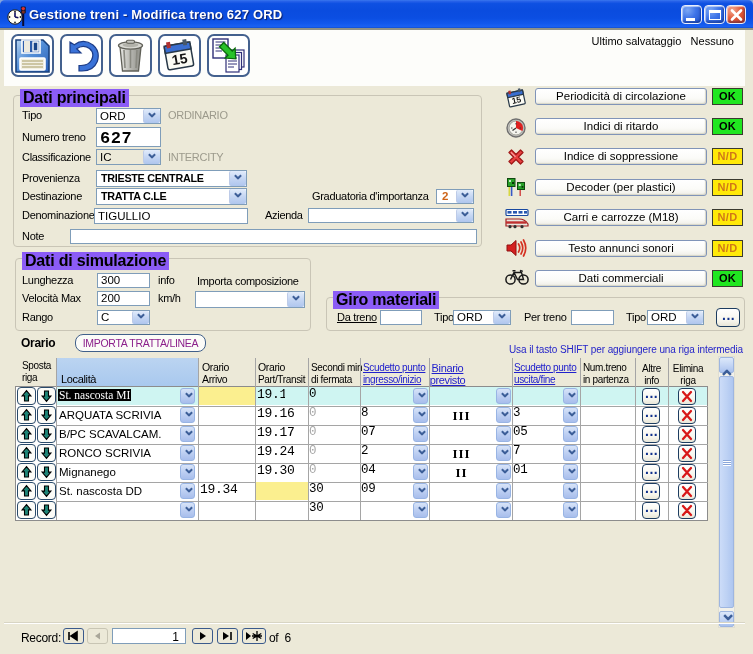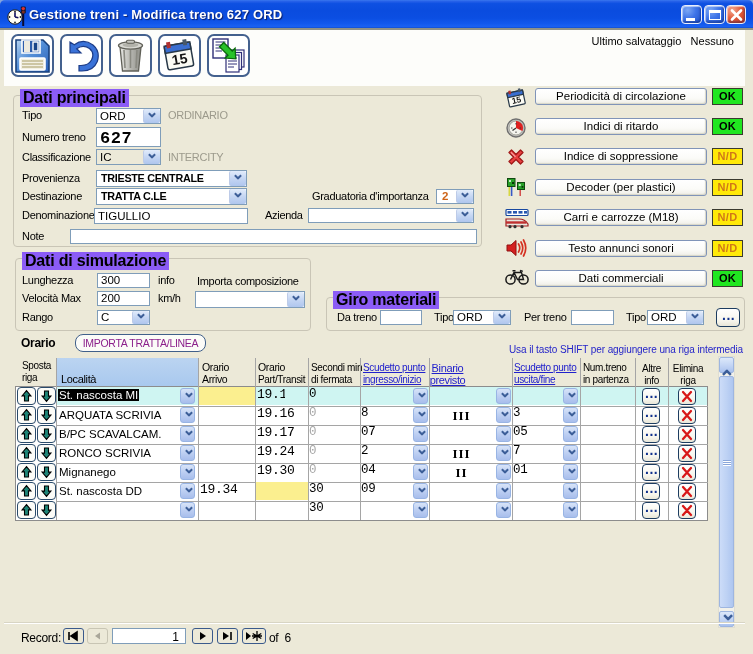--- a/index.html
+++ b/index.html
@@ -252,21 +252,21 @@
 
 <div class="lab" style="left:22px;top:311px;">Rango</div>
 <div class="combo" style="left:97px;top:310px;width:53px;height:15px;">
     <span style="position:absolute;left:3px;top:0px;">C</span>
     <span class="ar"></span>
     <span class="chev" style="right:5px;top:4px;"></span>
   </div>
 
 <div class="abs grp" style="left:326px;top:297px;width:419px;height:34px;"></div>
 <div class="grp-label" style="left:333px;top:291px;">Giro materiali</div>
-<div class="lab" style="left:337px;top:311px;">Da treno</div>
+<div class="lab" style="left:337px;top:311px;text-decoration:underline;">Da treno</div>
 <div class="field" style="left:380px;top:310px;width:42px;height:15px;"></div>
 <div class="lab" style="left:434px;top:311px;">Tipo</div>
 <div class="combo" style="left:453px;top:310px;width:58px;height:15px;">
     <span style="position:absolute;left:3px;top:0px;">ORD</span>
     <span class="ar"></span>
     <span class="chev" style="right:5px;top:4px;"></span>
   </div>
 <div class="lab" style="left:524px;top:311px;">Per treno</div>
 <div class="field" style="left:571px;top:310px;width:43px;height:15px;"></div>
 <div class="lab" style="left:626px;top:311px;">Tipo</div>
@@ -399,21 +399,21 @@
 <div class="updown" style="left:17px;top:387px;">
     <svg width="17" height="16" viewBox="0 0 17 16" style="position:absolute;left:0;top:0;">
       <path d="M8.5 2.6 L12.9 7.9 L10.5 7.9 L10.5 13 L6.5 13 L6.5 7.9 L4.1 7.9 Z" fill="#1E8476" stroke="#000" stroke-width="1.1"></path>
     </svg>
   </div>
 <div class="updown" style="left:37px;top:387px;">
     <svg width="17" height="16" viewBox="0 0 17 16" style="position:absolute;left:0;top:0;">
       <path d="M8.5 13.4 L12.9 8.1 L10.5 8.1 L10.5 3 L6.5 3 L6.5 8.1 L4.1 8.1 Z" fill="#1E8476" stroke="#000" stroke-width="1.1"></path>
     </svg>
   </div>
-<div class="cell" style="left:58px;top:389px;width:120px;height:15px;"><span style="background:#000;color:#fff;font-size:11.5px;padding:0 1px;">St. nascosta MI</span></div>
+<div class="cell" style="left:58px;top:389px;width:120px;height:15px;font-family:Liberation Serif, serif;"><span style="background:#000;color:#fff;font-size:11.5px;padding:0 1px;">St. nascosta MI</span></div>
 <div class="tcombo" style="left:180px;top:388px;">
     <span class="chev" style="left:4px;top:5px;"></span>
   </div>
 <div class="cell" style="left:199px;top:387px;width:56px;height:18px;background:#FBEF8F;"></div>
 <div class="cell mono" style="left:259px;top:390px;width:28px;height:15px;">19.11</div>
 <div class="cell mono" style="left:311px;top:390px;width:40px;height:15px;color:#000;font-weight:normal;font-size:12.5px;text-shadow:none;">0</div>
 <div class="tcombo" style="left:413px;top:388px;">
     <span class="chev" style="left:4px;top:5px;"></span>
   </div>
 <div class="tcombo" style="left:496px;top:388px;">

